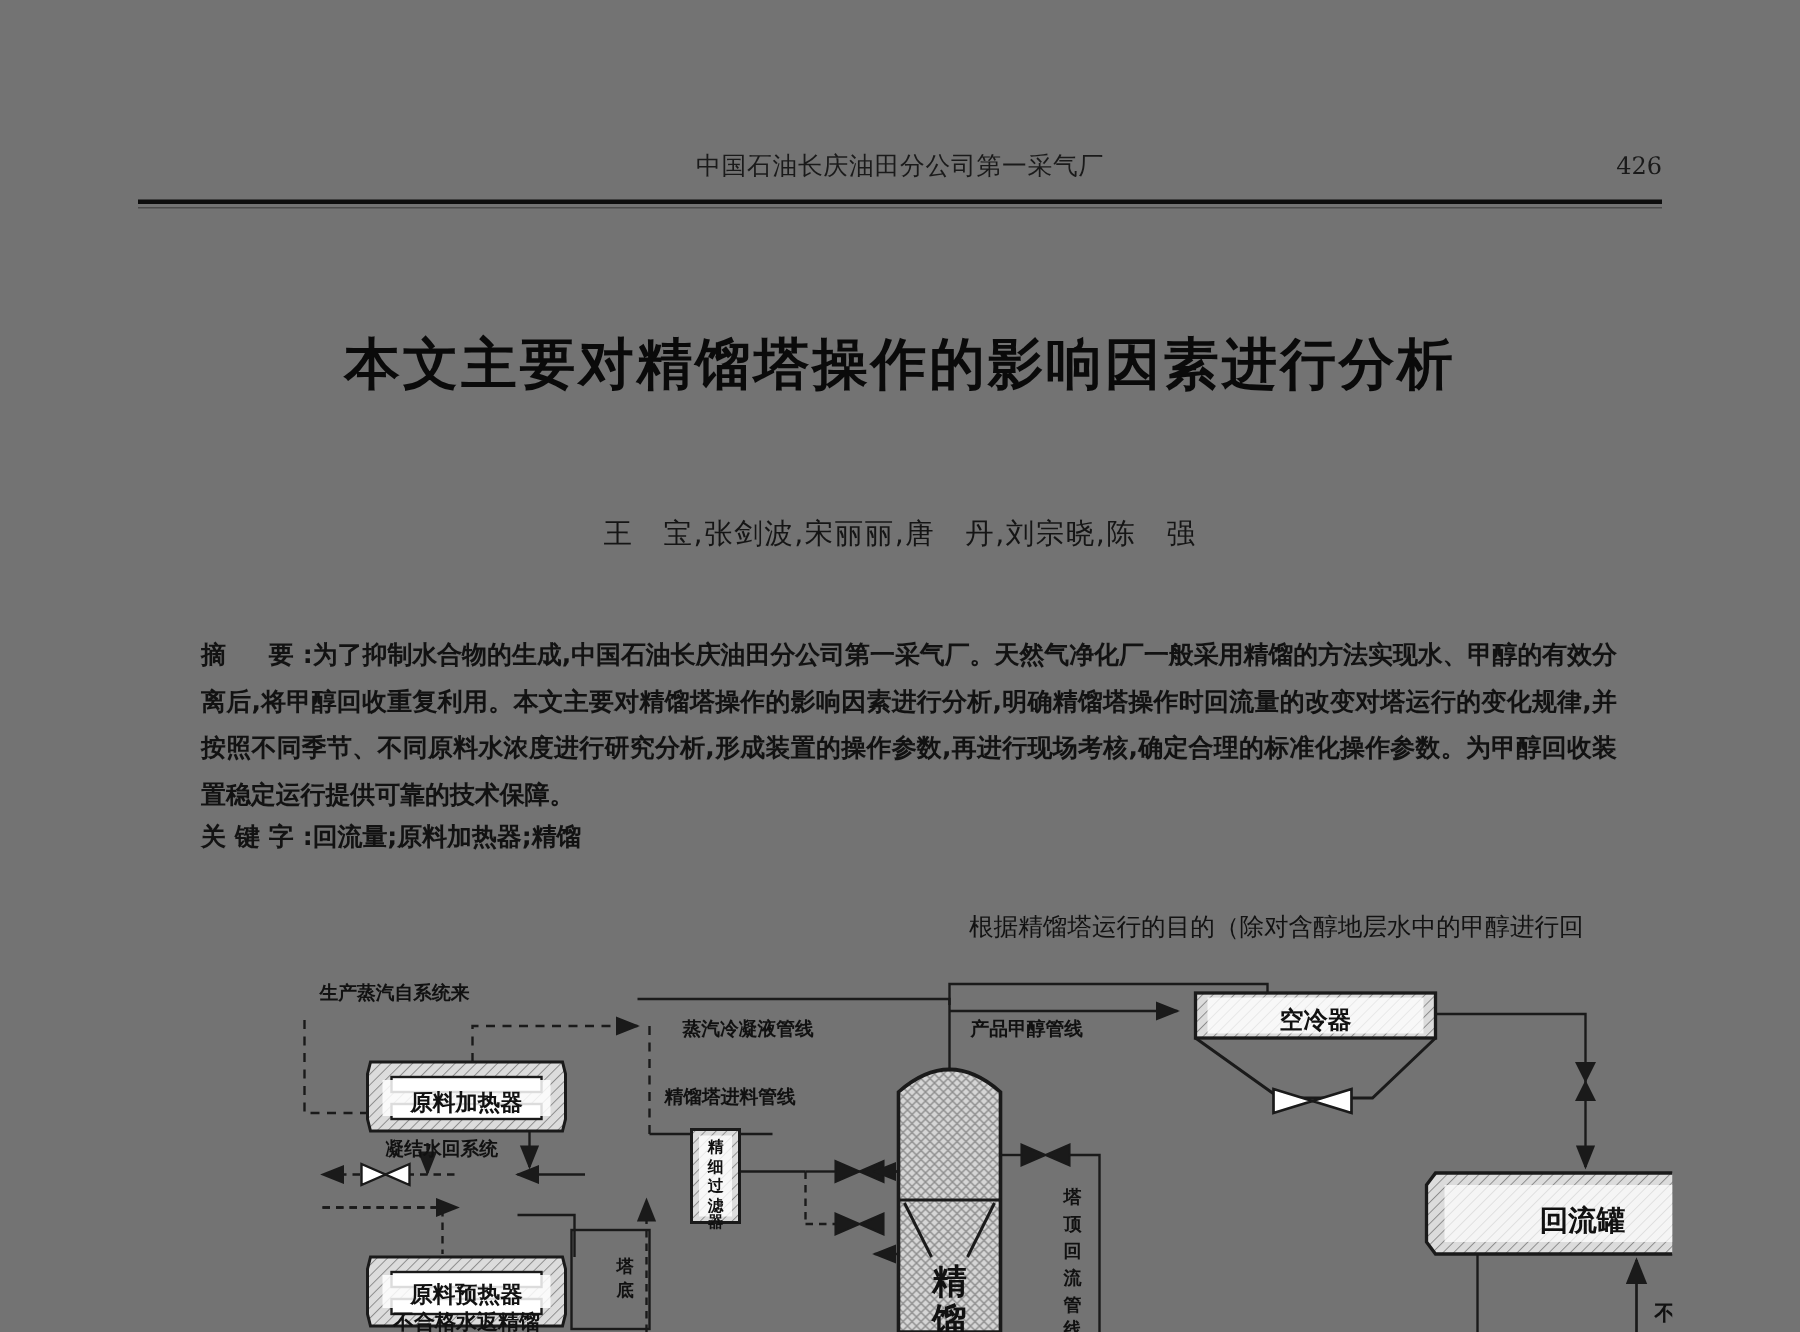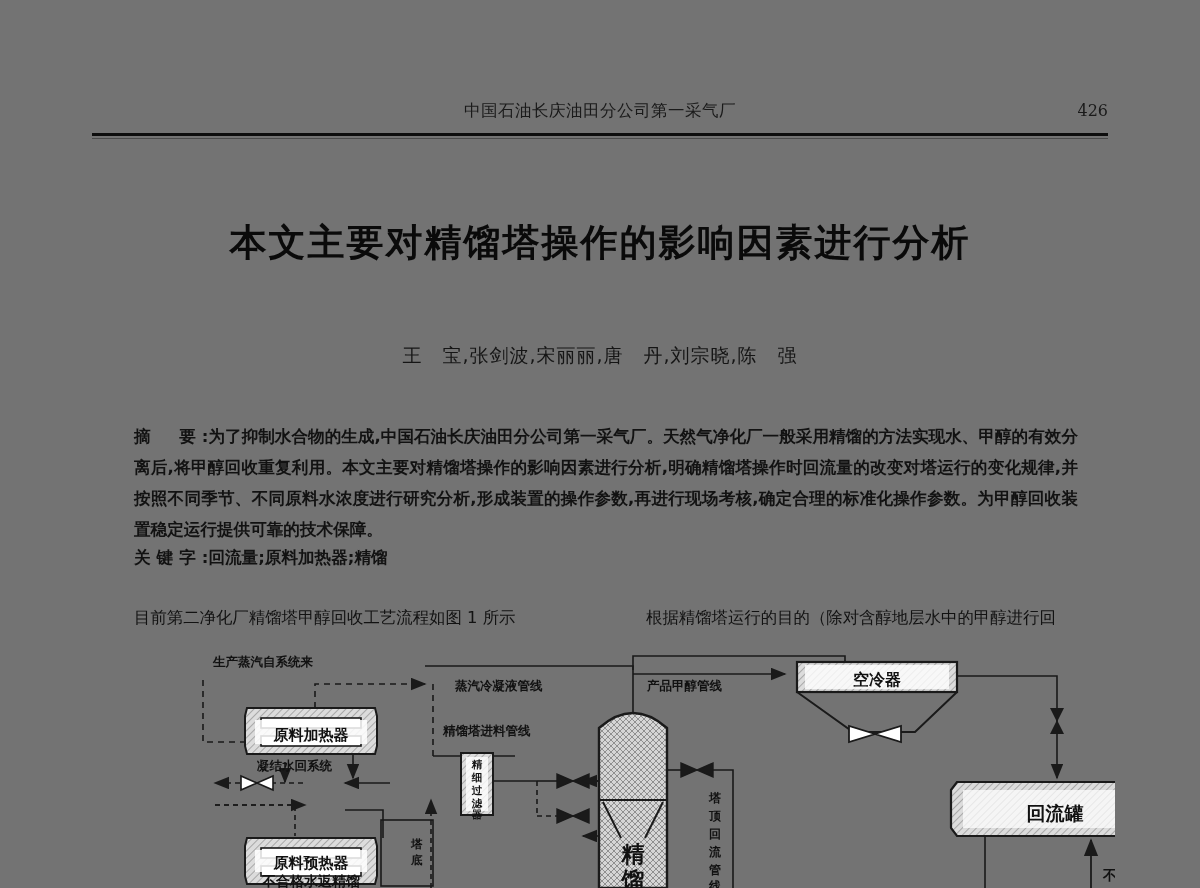--- a/index.html
+++ b/index.html
@@ -162,21 +162,20 @@
   <div class="rule-thick"></div>
   <div class="rule-thin"></div>
 
   <div class="doc-title">本文主要对精馏塔操作的影响因素进行分析</div>
   <div class="authors">王　宝,张剑波,宋丽丽,唐　丹,刘宗晓,陈　强</div>
 
   <div class="abstract"><span class="lbl">摘　要</span><span>:</span><span>为了抑制水合物的生成,中国石油长庆油田分公司第一采气厂。天然气净化厂一般采用精馏的方法实现水、甲醇的有效分离后,将甲醇回收重复利用。本文主要对精馏塔操作的影响因素进行分析,明确精馏塔操作时回流量的改变对塔运行的变化规律,并按照不同季节、不同原料水浓度进行研究分析,形成装置的操作参数,再进行现场考核,确定合理的标准化操作参数。为甲醇回收装置稳定运行提供可靠的技术保障。</span></div>
 
   <div class="keywords"><span class="lbl">关键字</span><span>:</span><span>回流量;原料加热器;精馏</span></div>
 
-  <div class="col col-left">目前第二净化厂精馏塔甲醇回收工艺流程如图 1 所示</div>
   <div class="col col-right">根据精馏塔运行的目的（除对含醇地层水中的甲醇进行回</div>
 
   <div class="figure">
     <svg width="930" height="238" viewBox="0 0 930 238" xmlns="http://www.w3.org/2000/svg">
       <defs>
         <pattern id="hatchFill" width="5" height="5" patternUnits="userSpaceOnUse" patternTransform="rotate(45)">
           <rect width="5" height="5" fill="#dcdcdc"></rect>
           <line x1="0" y1="0" x2="0" y2="5" stroke="#8c8c8c" stroke-width="1.3"></line>
         </pattern>
         <pattern id="crossFill" width="6" height="6" patternUnits="userSpaceOnUse">

